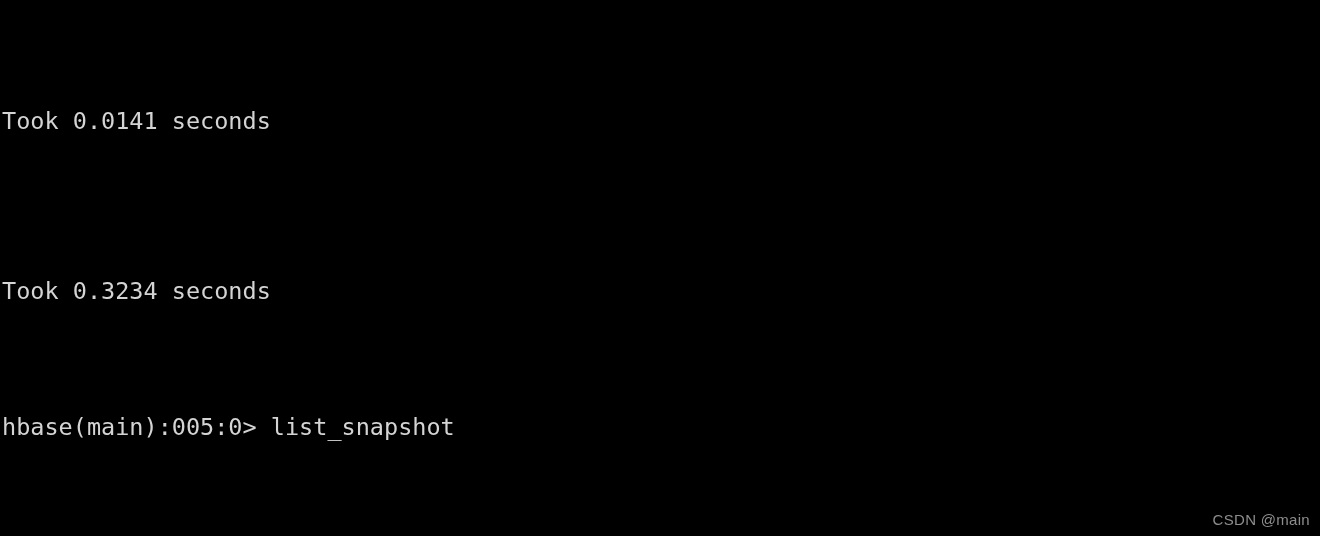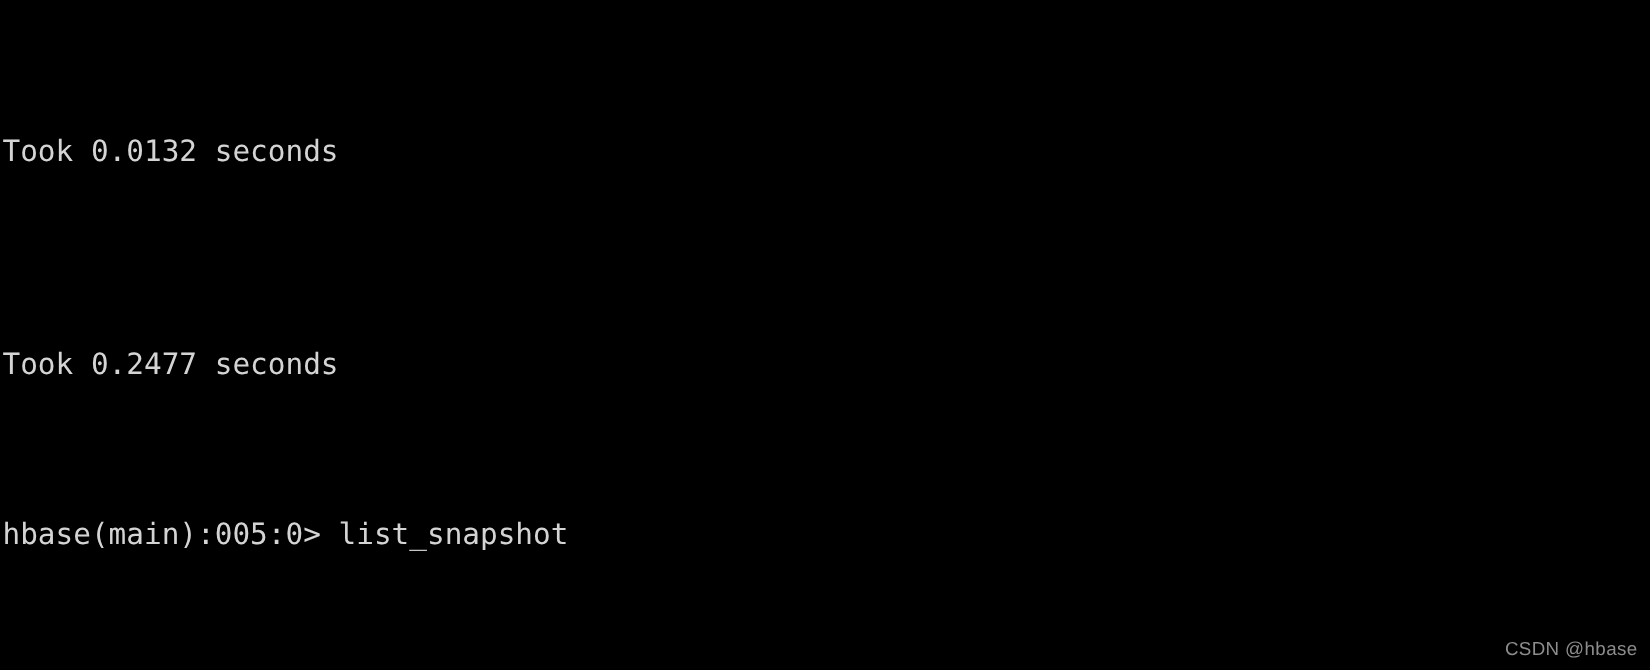--- a/index.html
+++ b/index.html
@@ -49,24 +49,24 @@
     font-size: 15px;
     letter-spacing: 0.3px;
     white-space: pre;
   }
 </style>
 </head>
 <body>
 
 <div id="terminal">
 
-  <div class="term-line"><span>Took 0.0132 seconds</span></div>
+  <div class="term-line"><span>Took 0.0141 seconds</span></div>
 
 
-  <div class="term-line"><span>Took 0.2477 seconds</span></div>
+  <div class="term-line"><span>Took 0.3234 seconds</span></div>
 
   <div class="term-line"><span>hbase(main):005:0&gt; list_snapshot</span></div>
 
   
 
   
 
   
 
   
@@ -80,13 +80,13 @@
   
 
   
 
   
 
   
 
 </div>
 
-<div id="watermark">CSDN @hbase</div>
+<div id="watermark">CSDN @main</div>
 
 </body></html>

